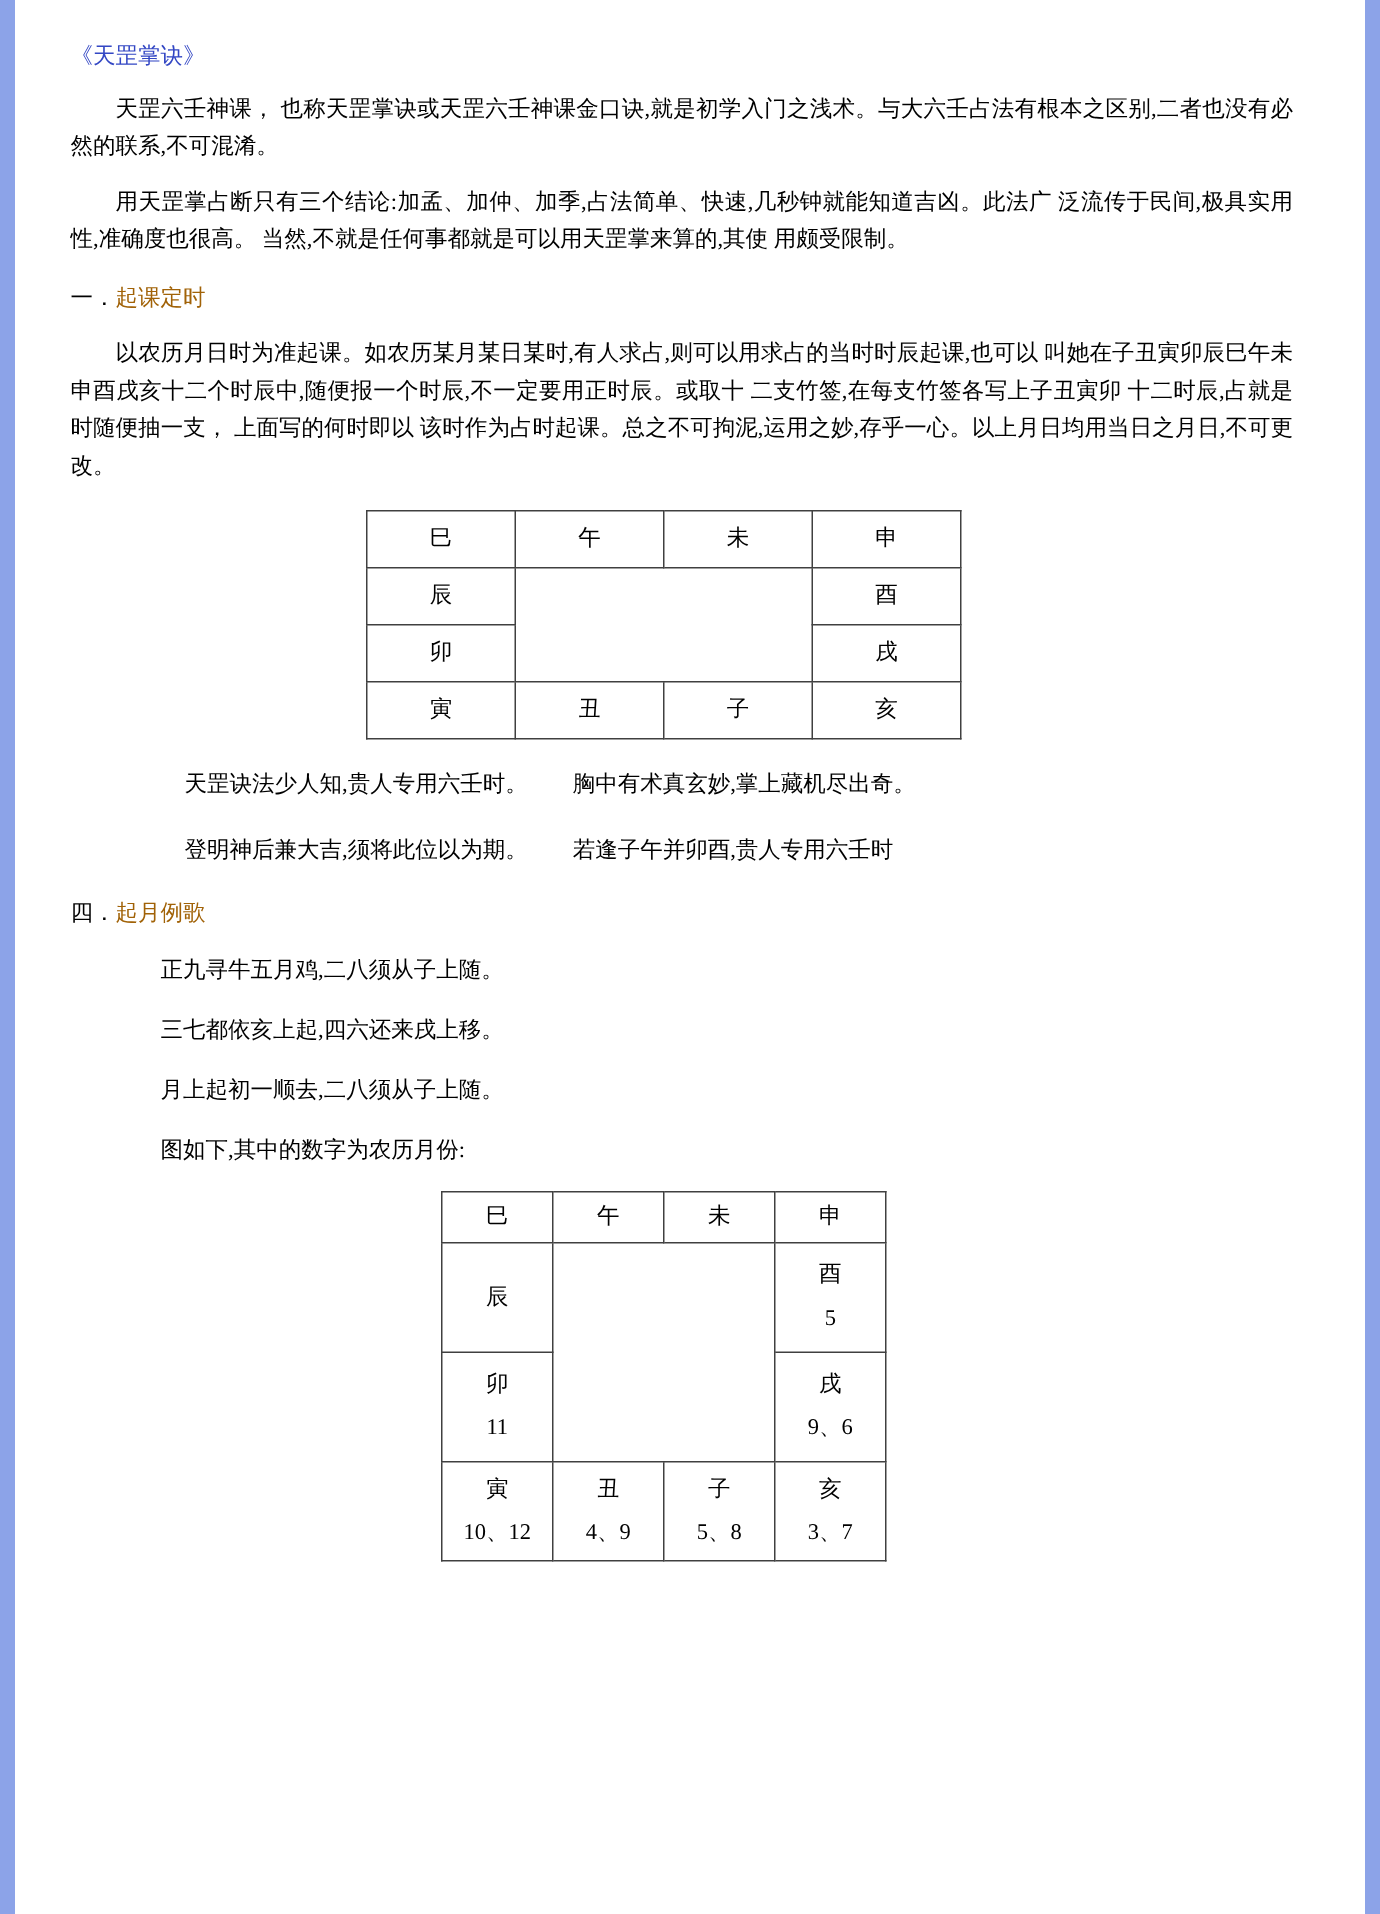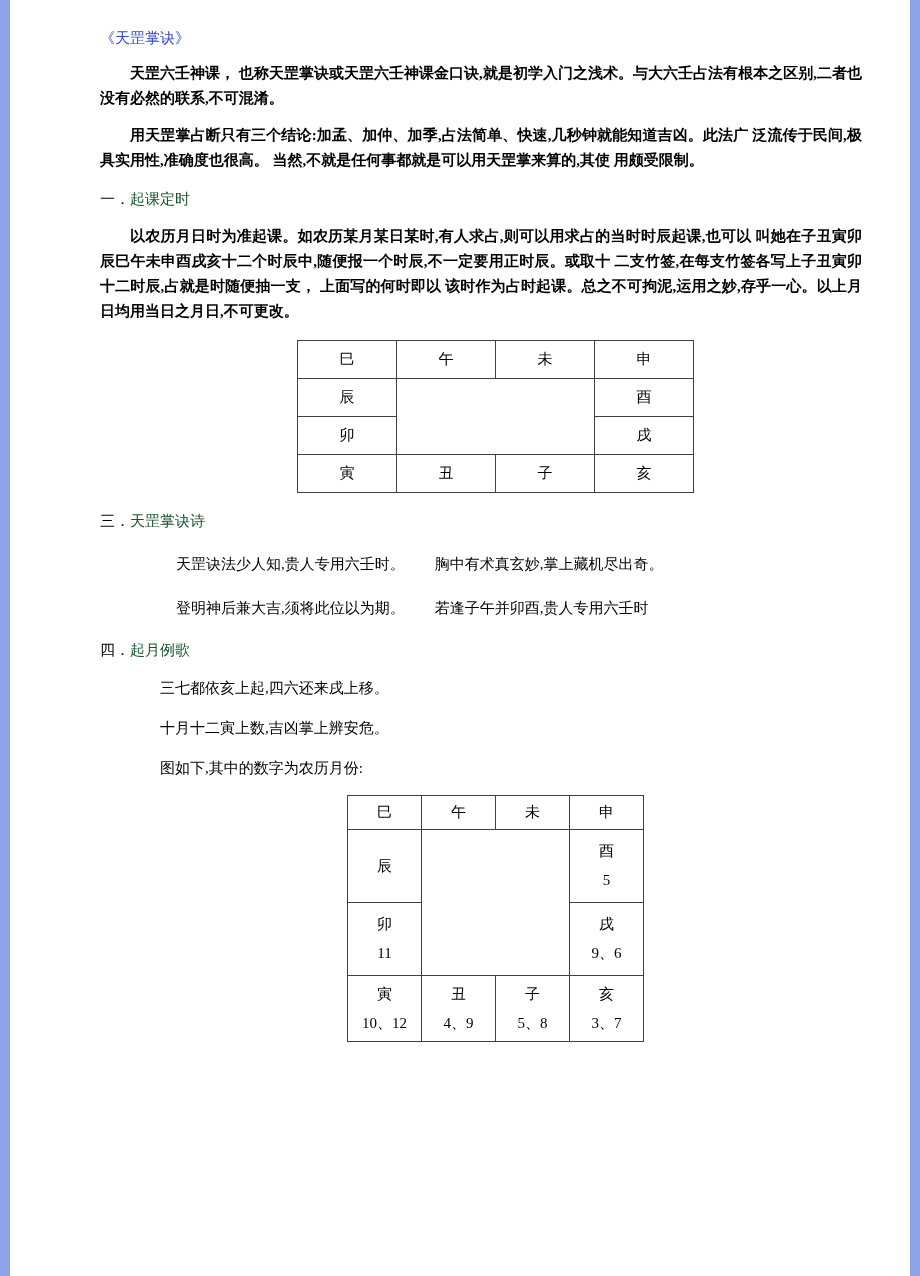--- a/index.html
+++ b/index.html
@@ -7,26 +7,26 @@
   body {
     font-family:"Liberation Serif","DejaVu Serif","DejaVu Sans",serif;
     color:#000000;
     position:relative;
     height:1276px;
     overflow:hidden;
   }
   .edge { position:absolute; top:0; bottom:0; width:10px; background:#8ca3e8; }
   .edge-left { left:0; }
   .edge-right { right:0; }
-  .content { padding:26px 58px 0 100px; font-size:15px; line-height:25px; }
+  .content { padding:26px 58px 0 47px; font-size:15px; line-height:25px; }
   .doc-title { font-size:15px; font-weight:normal; color:#3347c4; margin:0 0 10px 0; }
-  .para { text-indent:2em; margin:0 0 12px 0; text-align:justify;font-weight:bold; }
+  .para { text-indent:2em; margin:0 0 12px 0; text-align:justify; }
   .section-heading { font-size:15px; font-weight:normal; margin:14px 0 12px 0; }
   .h-num { color:#000000; }
-  .h-title { color:#14532d; }
+  .h-title { color:#a16207; }
   table.grid { border-collapse:collapse; table-layout:fixed; }
   .grid td { border:1px solid #404040; text-align:center; vertical-align:middle; font-size:15px; padding:0; }
   .grid td.merged { border:1px solid #404040; }
   .grid1 { margin:16px 0 16px 197px; }
   .grid1 td { width:99px; height:38px; }
   .grid2 { margin:14px 0 0 247px; }
   .grid2 td { width:74px; }
   .grid2 tr.r1 td { height:34px; }
   .grid2 tr.r2 td, .grid2 tr.r3 td { height:73px; }
   .grid2 tr.r4 td { height:66px; }
@@ -73,32 +73,32 @@
     </tr>
     <tr>
       <td>寅</td>
       <td>丑</td>
       <td>子</td>
       <td>亥</td>
     </tr>
   </tbody>
     </table>
 
-  <h2 class="section-heading"><span class="h-num">三．</span><span class="h-title">天罡掌诀诗</span></h2>
 
   <div class="poem">
     <p>天罡诀法少人知,贵人专用六壬时。　　胸中有术真玄妙,掌上藏机尽出奇。</p>
     <p>登明神后兼大吉,须将此位以为期。　　若逢子午并卯酉,贵人专用六壬时</p>
   </div>
 
   <h2 class="section-heading"><span class="h-num">四．</span><span class="h-title">起月例歌</span></h2>
 
   <div class="song">
+    <p>正九寻牛五月鸡,二八须从子上随。</p>
     <p>三七都依亥上起,四六还来戌上移。</p>
-    <p>十月十二寅上数,吉凶掌上辨安危。</p>
+    <p>月上起初一顺去,二八须从子上随。</p>
     <p>图如下,其中的数字为农历月份:</p>
   </div>
 
   <table class="grid grid2">
     <tbody>
         <tr class="r1">
       <td>巳</td>
       <td>午</td>
       <td>未</td>
       <td>申</td>

